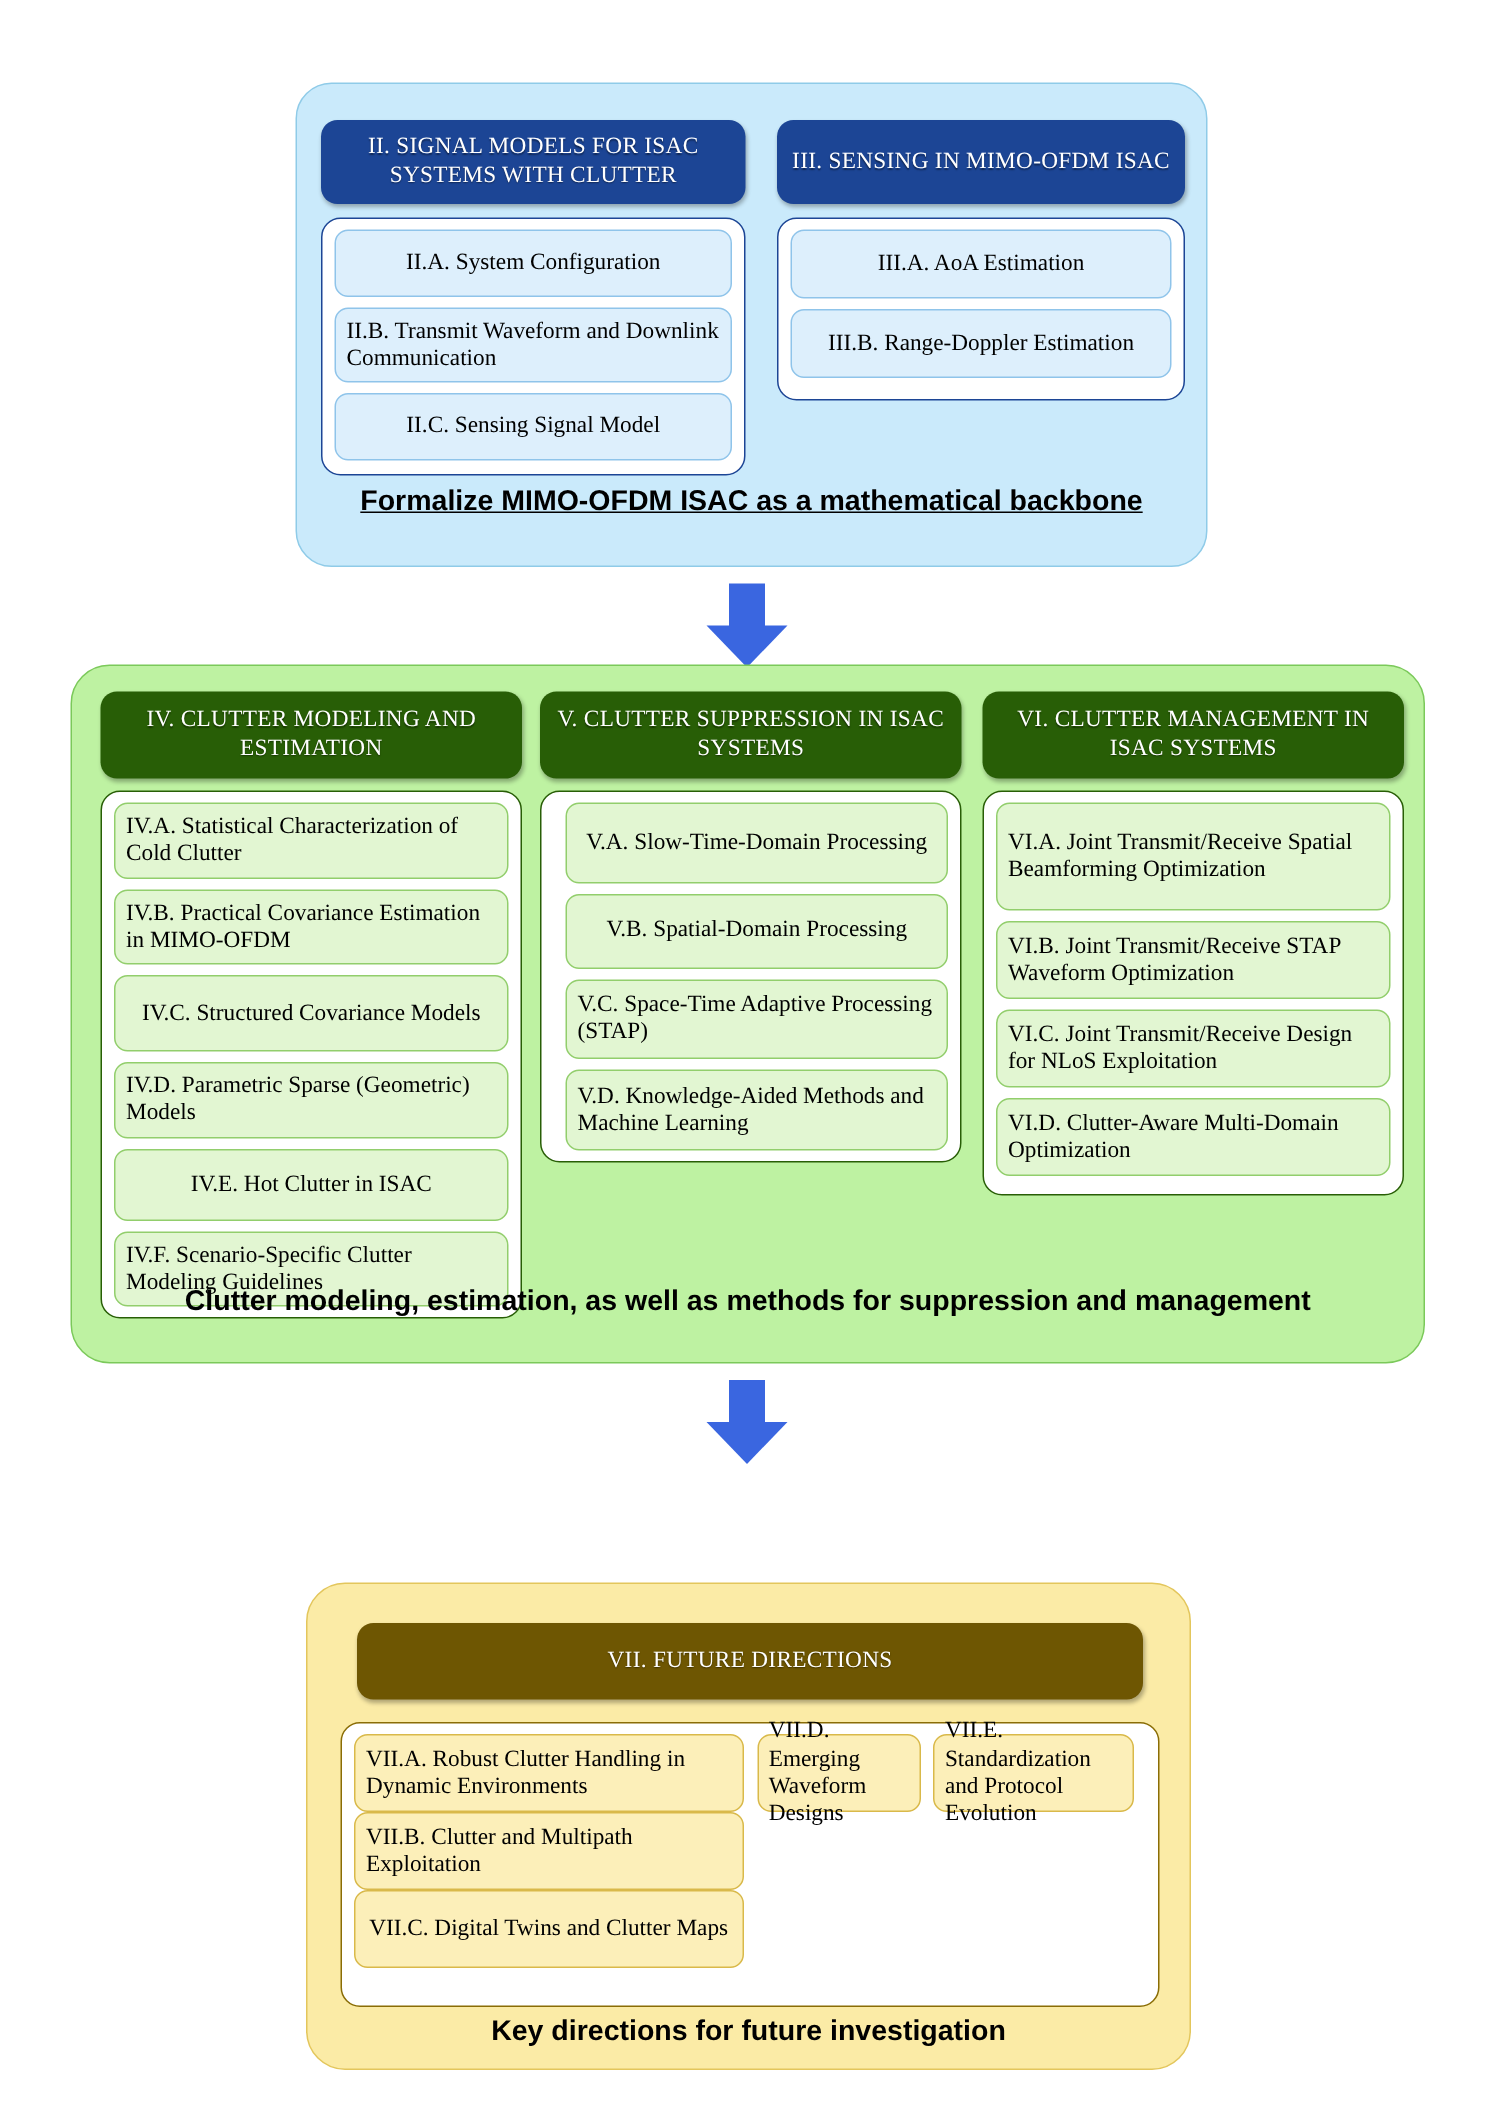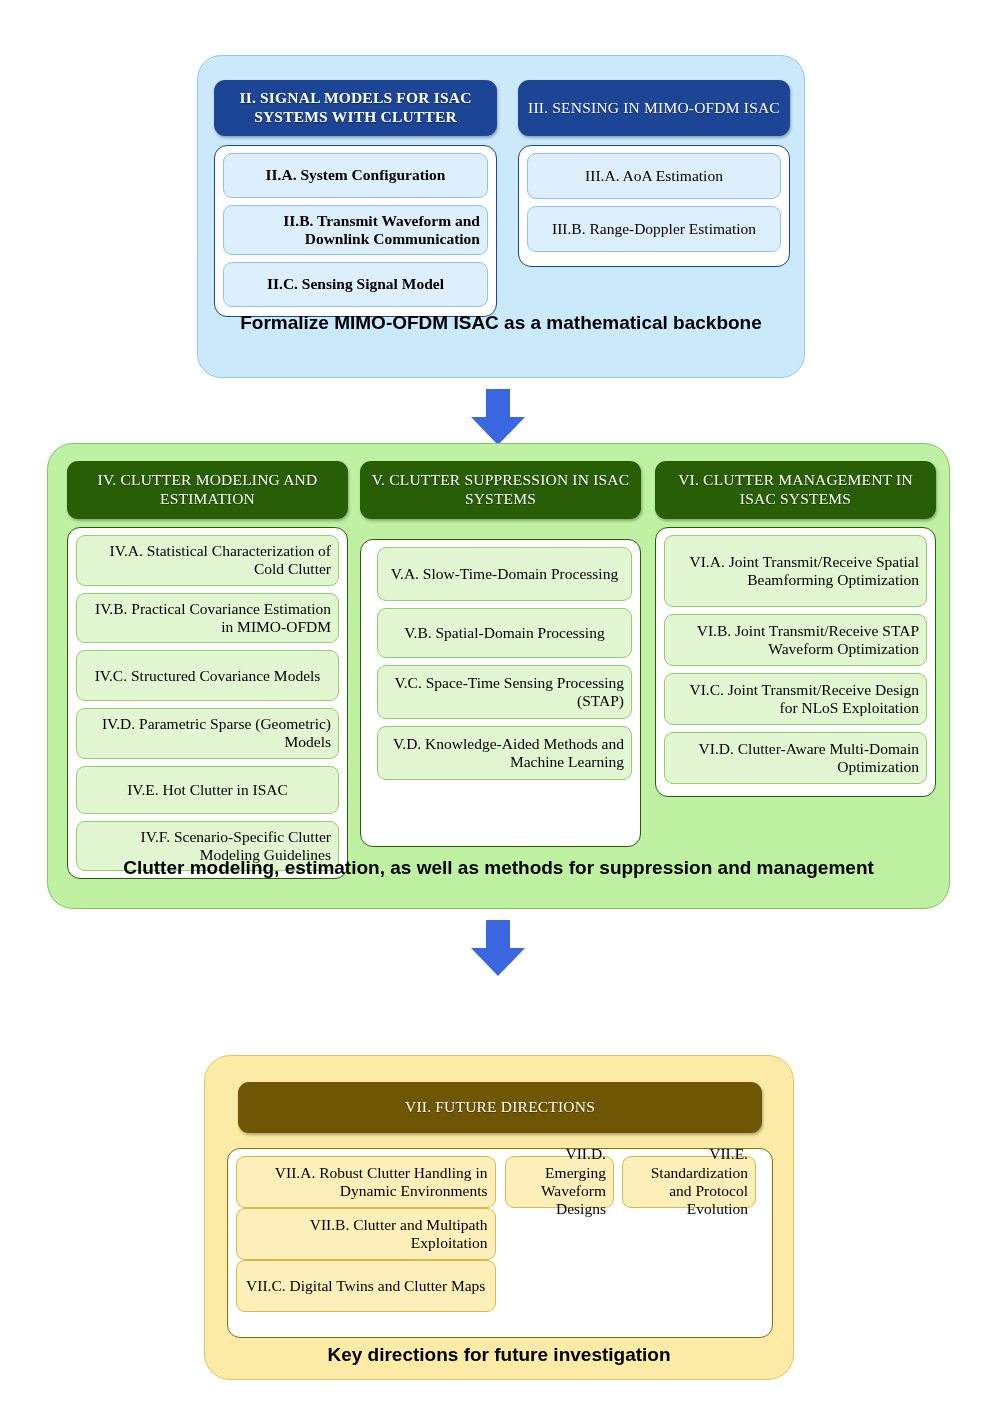--- a/index.html
+++ b/index.html
@@ -92,21 +92,21 @@
     gap: 7px;
   }
   .panel-blue  { border: 1.6px solid #1c4595; }
   .panel-green { border: 1.6px solid #285e06; }
   .panel-olive { border: 1.6px solid #8a6d06; }
 
   
   .item {
     box-sizing: border-box;
     border-radius: 9px;
-    text-align: right;
+    text-align: left;
     display: flex;
     align-items: center;
     justify-content: center;
     font-size: 15.5px;
     line-height: 1.18;
     color: #000000;
     padding: 5px 7px;
   }
   .item-blue  { background: #ddeffc; border: 1px solid #8fc4ea; }
   .item-green { background: #e2f6d2; border: 1px solid #92ce6c; }
@@ -146,38 +146,38 @@
     border-left: 27px solid transparent;
     border-right: 27px solid transparent;
     border-top: 28px solid #3a66e0;
   }
 </style>
 </head>
 <body>
 
 <div class="section sec-blue">
 
-  <div class="col" style="left:16px; top:24px; width:283px;font-weight:bold;">
+  <div class="col" style="left:16px; top:24px; width:283px;">
     <div class="hdr hdr-blue" style="height:56px;">II. SIGNAL MODELS FOR ISAC SYSTEMS WITH CLUTTER</div>
     <div class="panel panel-blue" style="margin-top:9px; height:172px;">
       <div class="item item-blue" style="height:45px;">II.A. System Configuration</div>
       <div class="item item-blue" style="height:50px;">II.B. Transmit Waveform and Downlink Communication</div>
       <div class="item item-blue" style="height:45px;">II.C. Sensing Signal Model</div>
     </div>
   </div>
 
   <div class="col" style="left:320px; top:24px; width:272px;">
     <div class="hdr hdr-blue" style="height:56px;">III. SENSING IN MIMO-OFDM ISAC</div>
     <div class="panel panel-blue" style="margin-top:9px; height:122px;">
       <div class="item item-blue" style="height:46px;">III.A. AoA Estimation</div>
       <div class="item item-blue" style="height:46px;">III.B. Range-Doppler Estimation</div>
     </div>
   </div>
 
-  <div class="caption" style="top:256px; font-size:19px;">Formalize  MIMO-OFDM ISAC as a mathematical backbone</div>
+  <div class="caption" style="top:268px; font-size:19px;text-decoration:underline;">Formalize  MIMO-OFDM ISAC as a mathematical backbone</div>
 </div>
 
 <div class="arrow" style="left:471px; top:389px;">
   <div class="shaft"></div>
   <div class="head"></div>
 </div>
 
 <div class="section sec-green">
 
   <div class="col" style="left:19px; top:17px; width:281px;border-radius:26px;">
@@ -187,24 +187,24 @@
       <div class="item item-green" style="height:52px;">IV.B. Practical Covariance Estimation in MIMO-OFDM</div>
       <div class="item item-green" style="height:52px;">IV.C. Structured Covariance Models</div>
       <div class="item item-green" style="height:52px;">IV.D. Parametric Sparse (Geometric) Models</div>
       <div class="item item-green" style="height:50px;">IV.E. Hot Clutter in ISAC</div>
       <div class="item item-green" style="height:51px;">IV.F. Scenario-Specific Clutter Modeling Guidelines</div>
     </div>
   </div>
 
   <div class="col" style="left:312px; top:17px; width:281px;">
     <div class="hdr hdr-green" style="height:58px;">V. CLUTTER SUPPRESSION IN ISAC SYSTEMS</div>
-    <div class="panel panel-green" style="margin-top:20px; height:308px;padding-left:16px;">
+    <div class="panel panel-green" style="margin-top:8px; height:248px;padding-left:16px;">
       <div class="item item-green" style="height:54px;">V.A. Slow-Time-Domain Processing</div>
       <div class="item item-green" style="height:50px;">V.B. Spatial-Domain Processing</div>
-      <div class="item item-green" style="height:54px;">V.C. Space-Time Sensing Processing (STAP)</div>
+      <div class="item item-green" style="height:54px;">V.C. Space-Time Adaptive Processing (STAP)</div>
       <div class="item item-green" style="height:54px;">V.D. Knowledge-Aided Methods and Machine Learning</div>
     </div>
   </div>
 
   <div class="col" style="left:607px; top:17px; width:281px;">
     <div class="hdr hdr-green" style="height:58px;">VI. CLUTTER MANAGEMENT IN ISAC SYSTEMS</div>
     <div class="panel panel-green" style="margin-top:8px; height:270px;">
       <div class="item item-green" style="height:72px;">VI.A. Joint Transmit/Receive Spatial Beamforming Optimization</div>
       <div class="item item-green" style="height:52px;">VI.B. Joint Transmit/Receive STAP Waveform Optimization</div>
       <div class="item item-green" style="height:52px;">VI.C. Joint Transmit/Receive Design for NLoS Exploitation</div>

